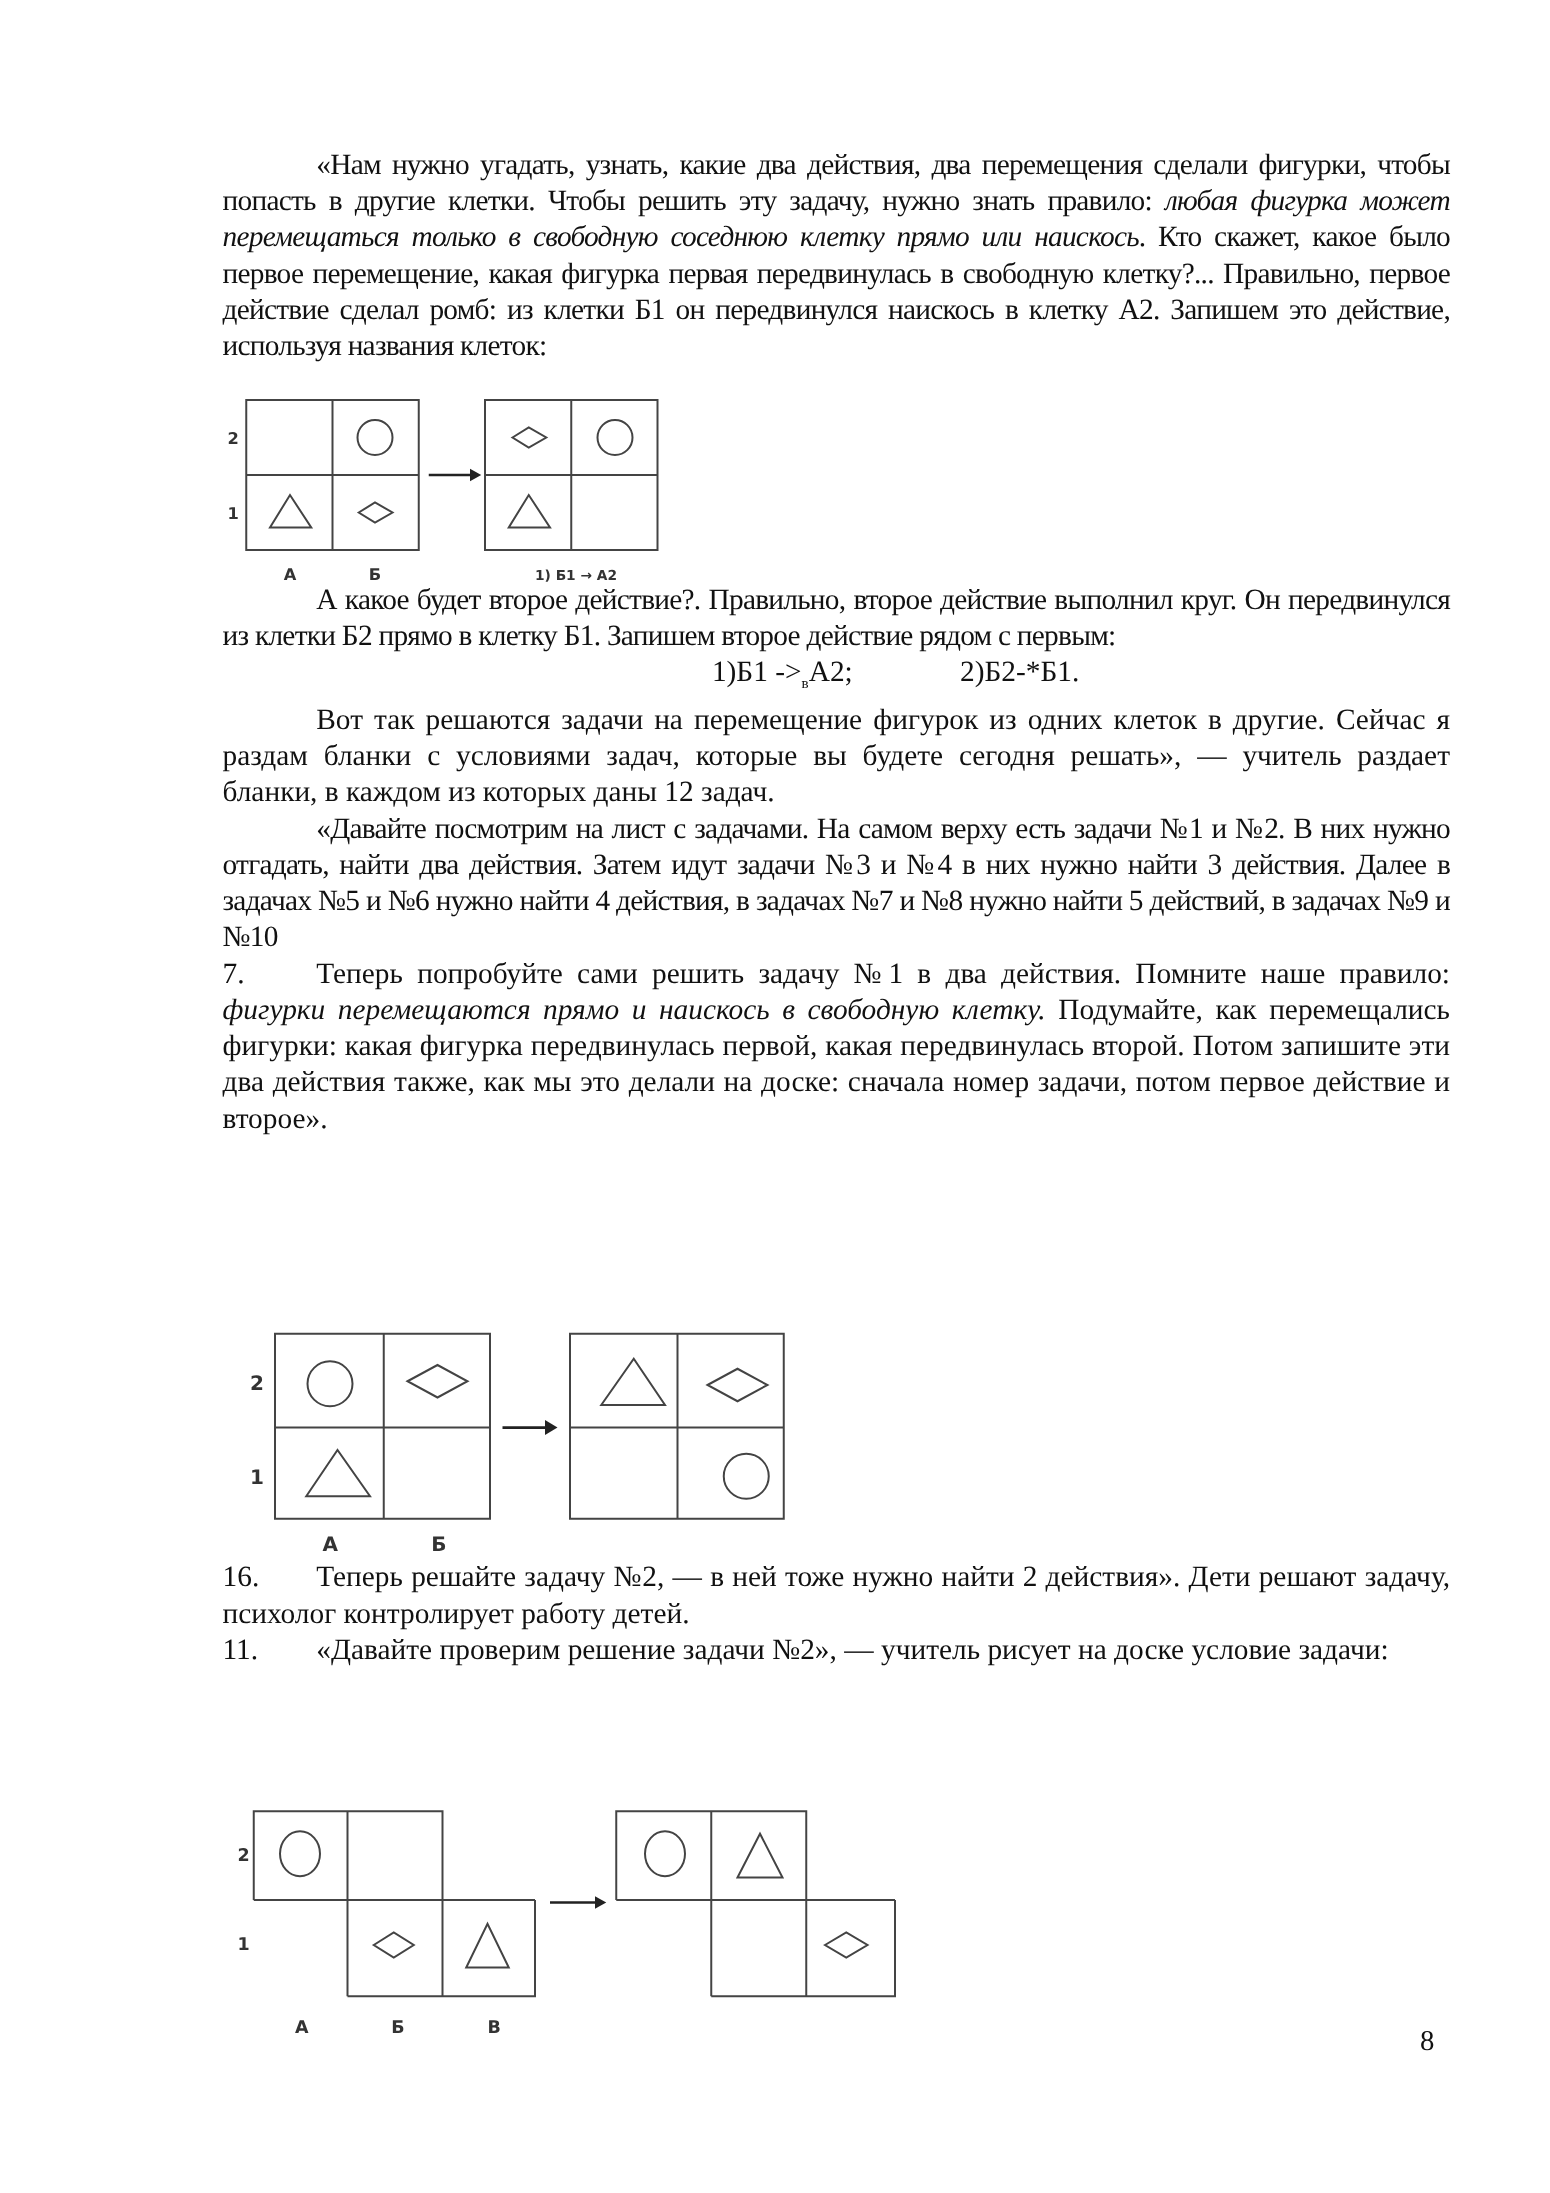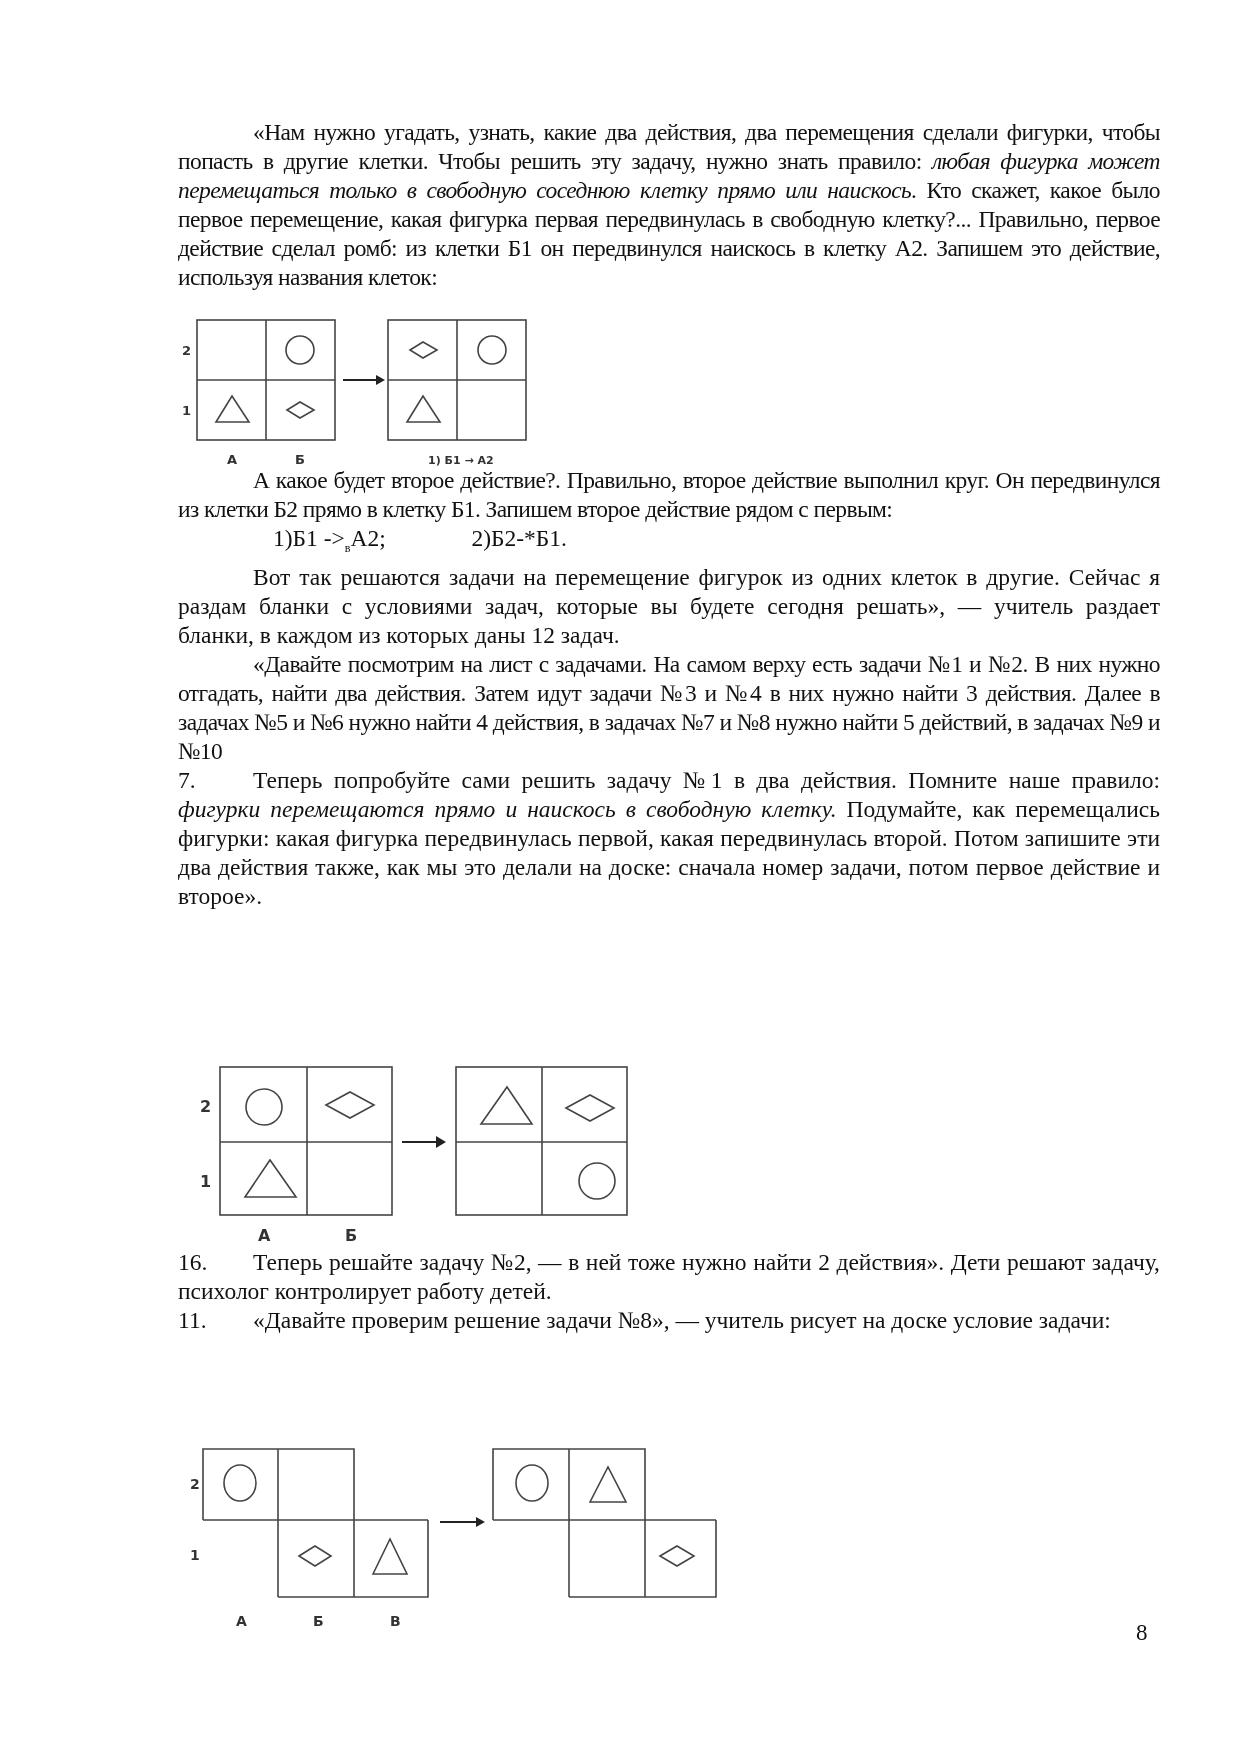--- a/index.html
+++ b/index.html
@@ -5,21 +5,21 @@
   html, body { margin:0; padding:0; background:#ffffff; }
   body { width:1240px; height:1754px; position:relative; overflow:hidden;
          font-family:"Liberation Serif","DejaVu Serif",serif; color:#111; }
   .page { position:absolute; left:0; top:0; width:1084px; height:1754px; }
   .text { position:absolute; left:178px; width:982px; font-size:23.5px; line-height:29px; }
   .p { margin:0; text-align:justify; text-align-last:left; }
   .indent { text-indent:75px; }
   .it { font-style:italic; }
   .narrow { letter-spacing:-0.6px; }
   .num { display:inline-block; width:75px; text-indent:0; }
-  .formula { margin:0; }
+  .formula { margin:0;text-align:center; }
   .diagram { position:absolute; }
   .diagram svg { display:block; }
   .pageno { position:absolute; left:1136px; top:1620px; font-size:23px; }
 </style>
 </head>
 <body>
 
 <div class="page">
 
   <div class="text" style="top:118px;">
@@ -92,21 +92,21 @@
         <text x="10" y="48">2</text>
         <text x="10" y="123">1</text>
         <text x="68" y="177">А</text>
         <text x="155" y="177">Б</text>
       </g>
     </svg>
   </div>
 
   <div class="text" style="top:1248px;">
     <p class="p"><span class="num">16.</span><span>Теперь решайте задачу №2, — в ней тоже нужно найти 2 действия». Дети решают задачу, психолог контролирует работу детей.</span></p>
-    <p class="p"><span class="num">11.</span><span>«Давайте проверим решение задачи №8», — учитель рисует на доске условие задачи:</span></p>
+    <p class="p"><span class="num">11.</span><span>«Давайте проверим решение задачи №2», — учитель рисует на доске условие задачи:</span></p>
   </div>
 
   <div class="diagram" style="left:178px; top:1444px;">
     <svg width="560" height="195" viewBox="0 0 560 195">
       <g stroke="#444" stroke-width="1.6" fill="none">
 
         <polyline points="25,76 25,5 176,5 176,76"></polyline>
         <line x1="25" y1="76" x2="250" y2="76"></line>
         <line x1="100" y1="5" x2="100" y2="153"></line>
         <line x1="176" y1="76" x2="176" y2="153"></line>

